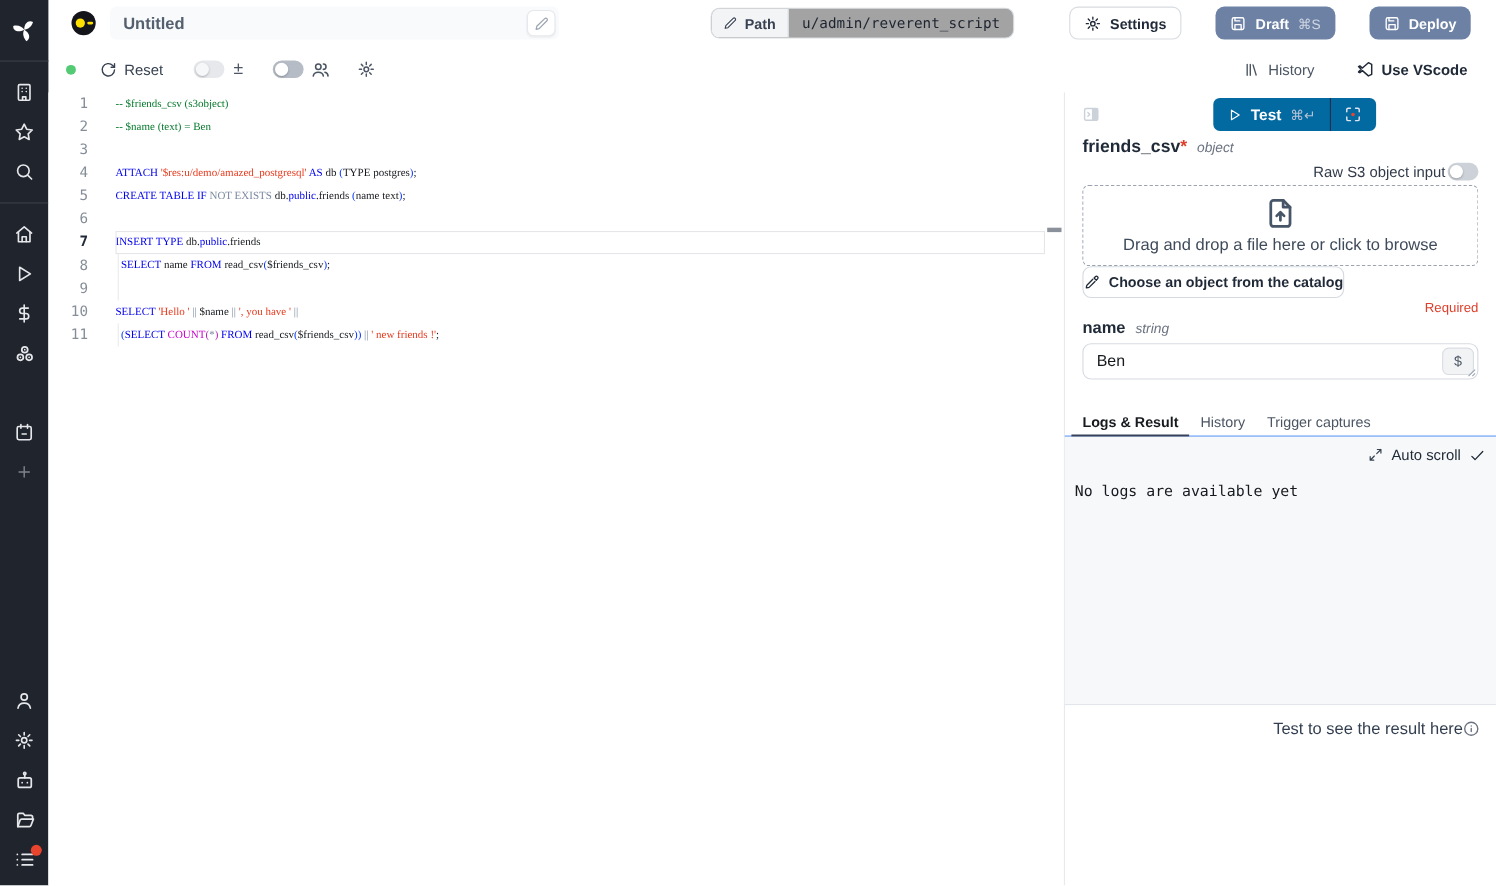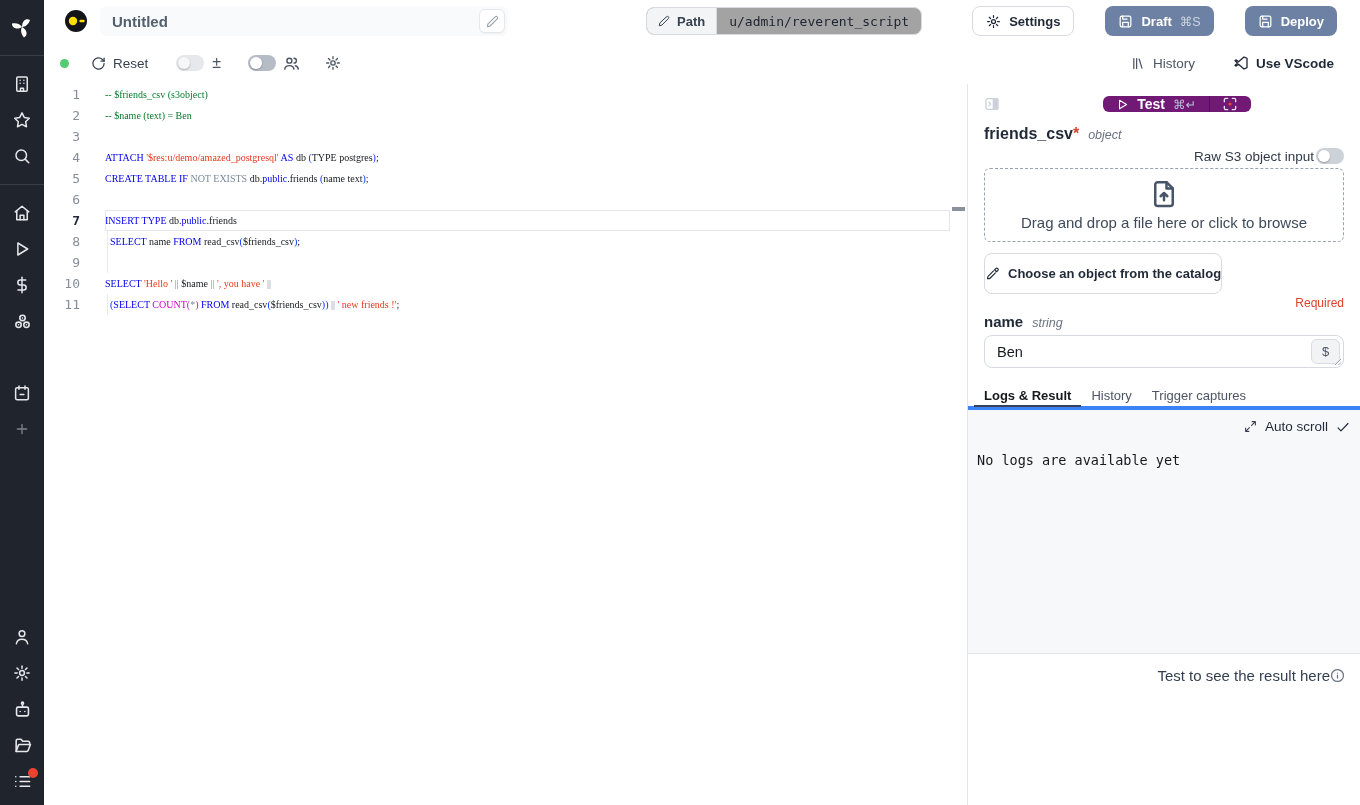--- a/index.html
+++ b/index.html
@@ -75,49 +75,49 @@
   .tok-comment { color:#077a2d; } .tok-kw { color:#0000ee; } .tok-str { color:#e8391d; }
   .tok-op { color:#7a8aa0; } .tok-fn { color:#cc00cc; } .tok-p1 { color:#0431fa; }
   .tok-p2 { color:#b01db0; } .tok-pl { color:#16191d; }
   .ruler-dash { position:absolute; right:2px; top:123px; width:13px; height:4px; background:#6e7681; opacity:.8; }
 
   
   .rightpanel { width:393px; flex-shrink:0; border-left:1px solid #e2e5e9; display:flex; flex-direction:column; background:#fff; }
   .rp-top { padding:3px 16px 0; }
   .rp-header { height:34px; position:relative; display:flex; align-items:center; justify-content:center; }
   .collapse-ic { position:absolute; left:0; top:9px; color:#ccd2da; cursor:pointer; }
-  .test-group { display:flex; align-items:stretch; height:16px; background:#701a75; border-radius:6px; overflow:hidden;
+  .test-group { display:flex; align-items:stretch; height:30px; background:#0369a1; border-radius:6px; overflow:hidden;
     color:#fff; cursor:pointer; margin-left:26px; }
   .test-main { display:flex; align-items:center; gap:8px; padding:0 13px; }
   .test-label { font-size:14px; font-weight:700; }
   .test-kbd { font-size:12.5px; color:#b7c1d5; }
   .test-div { width:1px; background:#222e4c; }
   .test-capture { width:41px; display:flex; align-items:center; justify-content:center; color:#dfe4ee; }
   .arg-row { display:flex; align-items:baseline; gap:9px; height:20px; margin-top:4px; }
   .arg-name { font-size:16px; font-weight:700; color:#1f2937; }
   .req-star { color:#dd3f2b; }
   .arg-type { font-size:12.5px; font-style:italic; color:#6b7280; }
   .raw-row { height:18px; margin-top:2px; display:flex; justify-content:flex-end; align-items:center; gap:2px;
     font-size:13.5px; color:#303a48; }
   .tg3 { background:#cdd2d9; }
   .dropzone { margin-top:3px; height:74px; border:1px dashed #9aa3af; border-radius:6px; display:flex; flex-direction:column;
     align-items:center; justify-content:center; gap:5px; cursor:pointer; }
   .dz-text { font-size:15px; font-weight:500; color:#3f4a5a; }
   .dz-icon { color:#475569; }
-  .catalog-btn { margin-top:11px; height:41px; border:1px solid #d6dae0; border-radius:8px; background:#fff;
+  .catalog-btn { height:29px; border:1px solid #d6dae0; border-radius:8px; background:#fff;
     display:flex; align-items:center; justify-content:center; gap:9px; font-size:13px; font-weight:700; color:#1f2937; cursor:pointer; }
   .required { margin-top:2px; height:14px; text-align:right; font-size:12px; color:#dd3f2b; }
   .arg2-row { margin-top:3px; }
   .name-input { margin-top:2px; height:33px; border:1px solid #d6dae0; border-radius:8px; position:relative;
     display:flex; align-items:center; padding:0 36px 0 12px; font-size:14.5px; color:#16191d; cursor:text; }
   .dollar-btn { position:absolute; right:3px; top:3px; bottom:3px; width:29px; background:#f1f3f5; border:1px solid #d9dde2;
     border-radius:6px; display:flex; align-items:center; justify-content:center; font-size:13px; color:#4b5563; cursor:pointer; }
   .resize-h { position:absolute; right:1px; bottom:1px; color:#9aa3b0; cursor:nwse-resize; }
 
-  .rp-tabs { margin-top:16px; height:26px; border-bottom:4px solid #3b82f6; display:flex; padding:0 6px;text-align:center; }
+  .rp-tabs { margin-top:26px; height:26px; border-bottom:1px solid #3b82f6; display:flex; padding:0 6px;text-align:center; }
   .tab { padding:0 10px; font-size:13px; color:#4b5563; display:flex; align-items:center; position:relative; cursor:pointer; }
   .tab.active { color:#16191d; font-weight:600; }
   .tab.active::after { content:""; position:absolute; left:0; right:0; bottom:-1px; height:2.5px; background:#37415a; }
 
   .rp-logs { height:244px; background:#f7f8f9; border-bottom:1px solid #e2e5e9; position:relative; }
   .autoscroll { position:absolute; top:9px; right:10px; display:flex; align-items:center; gap:8px;
     font-size:13.5px; color:#1f2937; cursor:pointer; }
   .autoscroll .ic-c { color:#374151; }
   .logs-empty { position:absolute; top:42px; left:9px; font-family:"DejaVu Sans Mono", monospace; font-size:13.5px; color:#16191d; }
 

